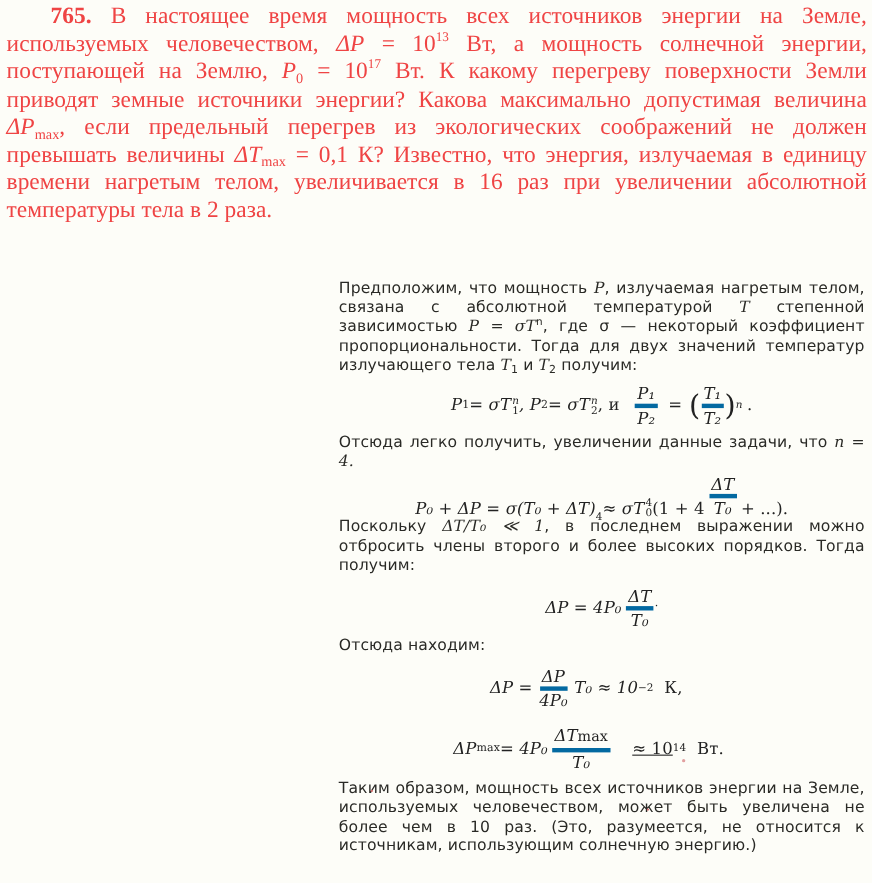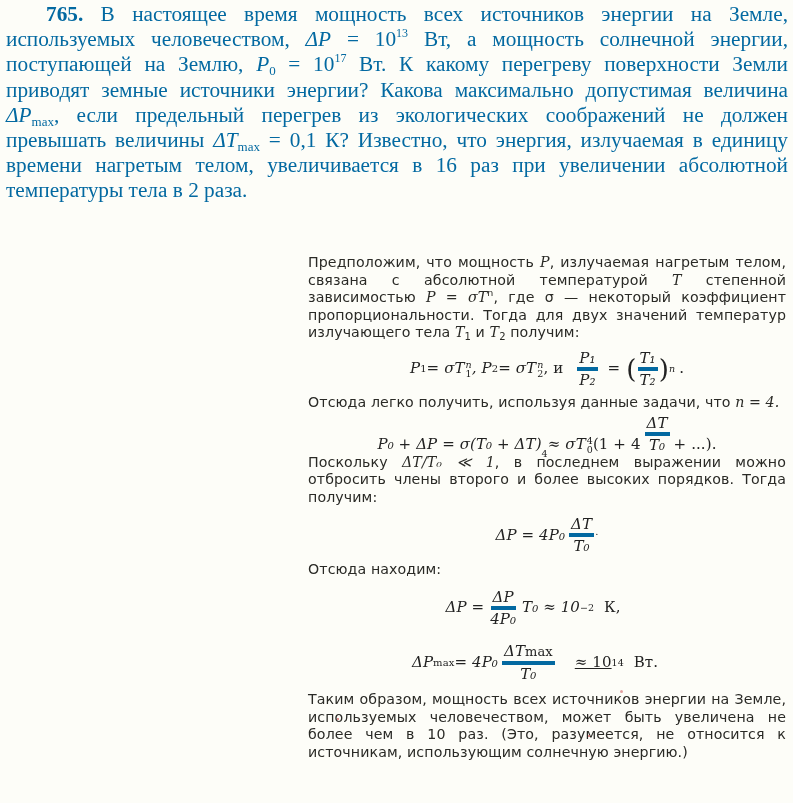--- a/index.html
+++ b/index.html
@@ -6,21 +6,21 @@
   body {
     width: 793px; height: 803px; overflow: hidden;
     background: #fdfdf8;
     position: relative;
     color: #1a1a1a;
   }
   .problem {
     position: absolute; left: 6px; top: 2px; width: 782px;
     font-family: "Liberation Serif", "DejaVu Serif", serif;
     font-size: 21.3px; line-height: 25.2px;
-    text-align: justify; color: #0369a1;
+    text-align: justify; color: #ef4444;
   }
   .problem p { margin: 0; text-indent: 40px; }
   .problem .num { font-weight: bold; }
   .problem i { font-style: italic; }
   .problem sub { font-size: 13px; vertical-align: -4px; line-height: 0; }
   .problem sup { font-size: 12px; vertical-align: 9px; line-height: 0; }
 
   .solution {
     position: absolute; left: 308px; top: 252px; width: 478px;
     font-family: "DejaVu Sans", "Liberation Sans", sans-serif;
@@ -77,21 +77,21 @@
     <span class="big">(</span>
       <span class="frac" style="margin:0 1px;align-items:flex-end;">
         <i class="n">T₁</i>
         <i class="d">T₂</i>
       </span>
       <span class="big">)</span>
       <sup style="vertical-align:14px;font-style:italic;">n</sup>
       <span style="margin-left:4px;">.</span>
   </div>
 
-  <p class="para" style="margin-top:2px;"><span>Отсюда легко получить, используя данные задачи, что </span><i>n = 4.</i></p>
+  <p class="para" style="margin-top:2px;"><span>Отсюда легко получить, увеличении данные задачи, что </span><i>n = 4.</i></p>
 
   <div class="eq" style="height:42px;align-items:flex-end;">
     <i>P₀ + ΔP = σ(T₀ + ΔT)</i>
       <sup>4</sup>
     <i> ≈ σT</i>
       <span style="display:inline-flex;flex-direction:column;font-size:9.5px;line-height:9px;margin-left:1px;">
         <span>4</span>
         <span>0</span>
       </span>
     <span>(1 + 4</span>

